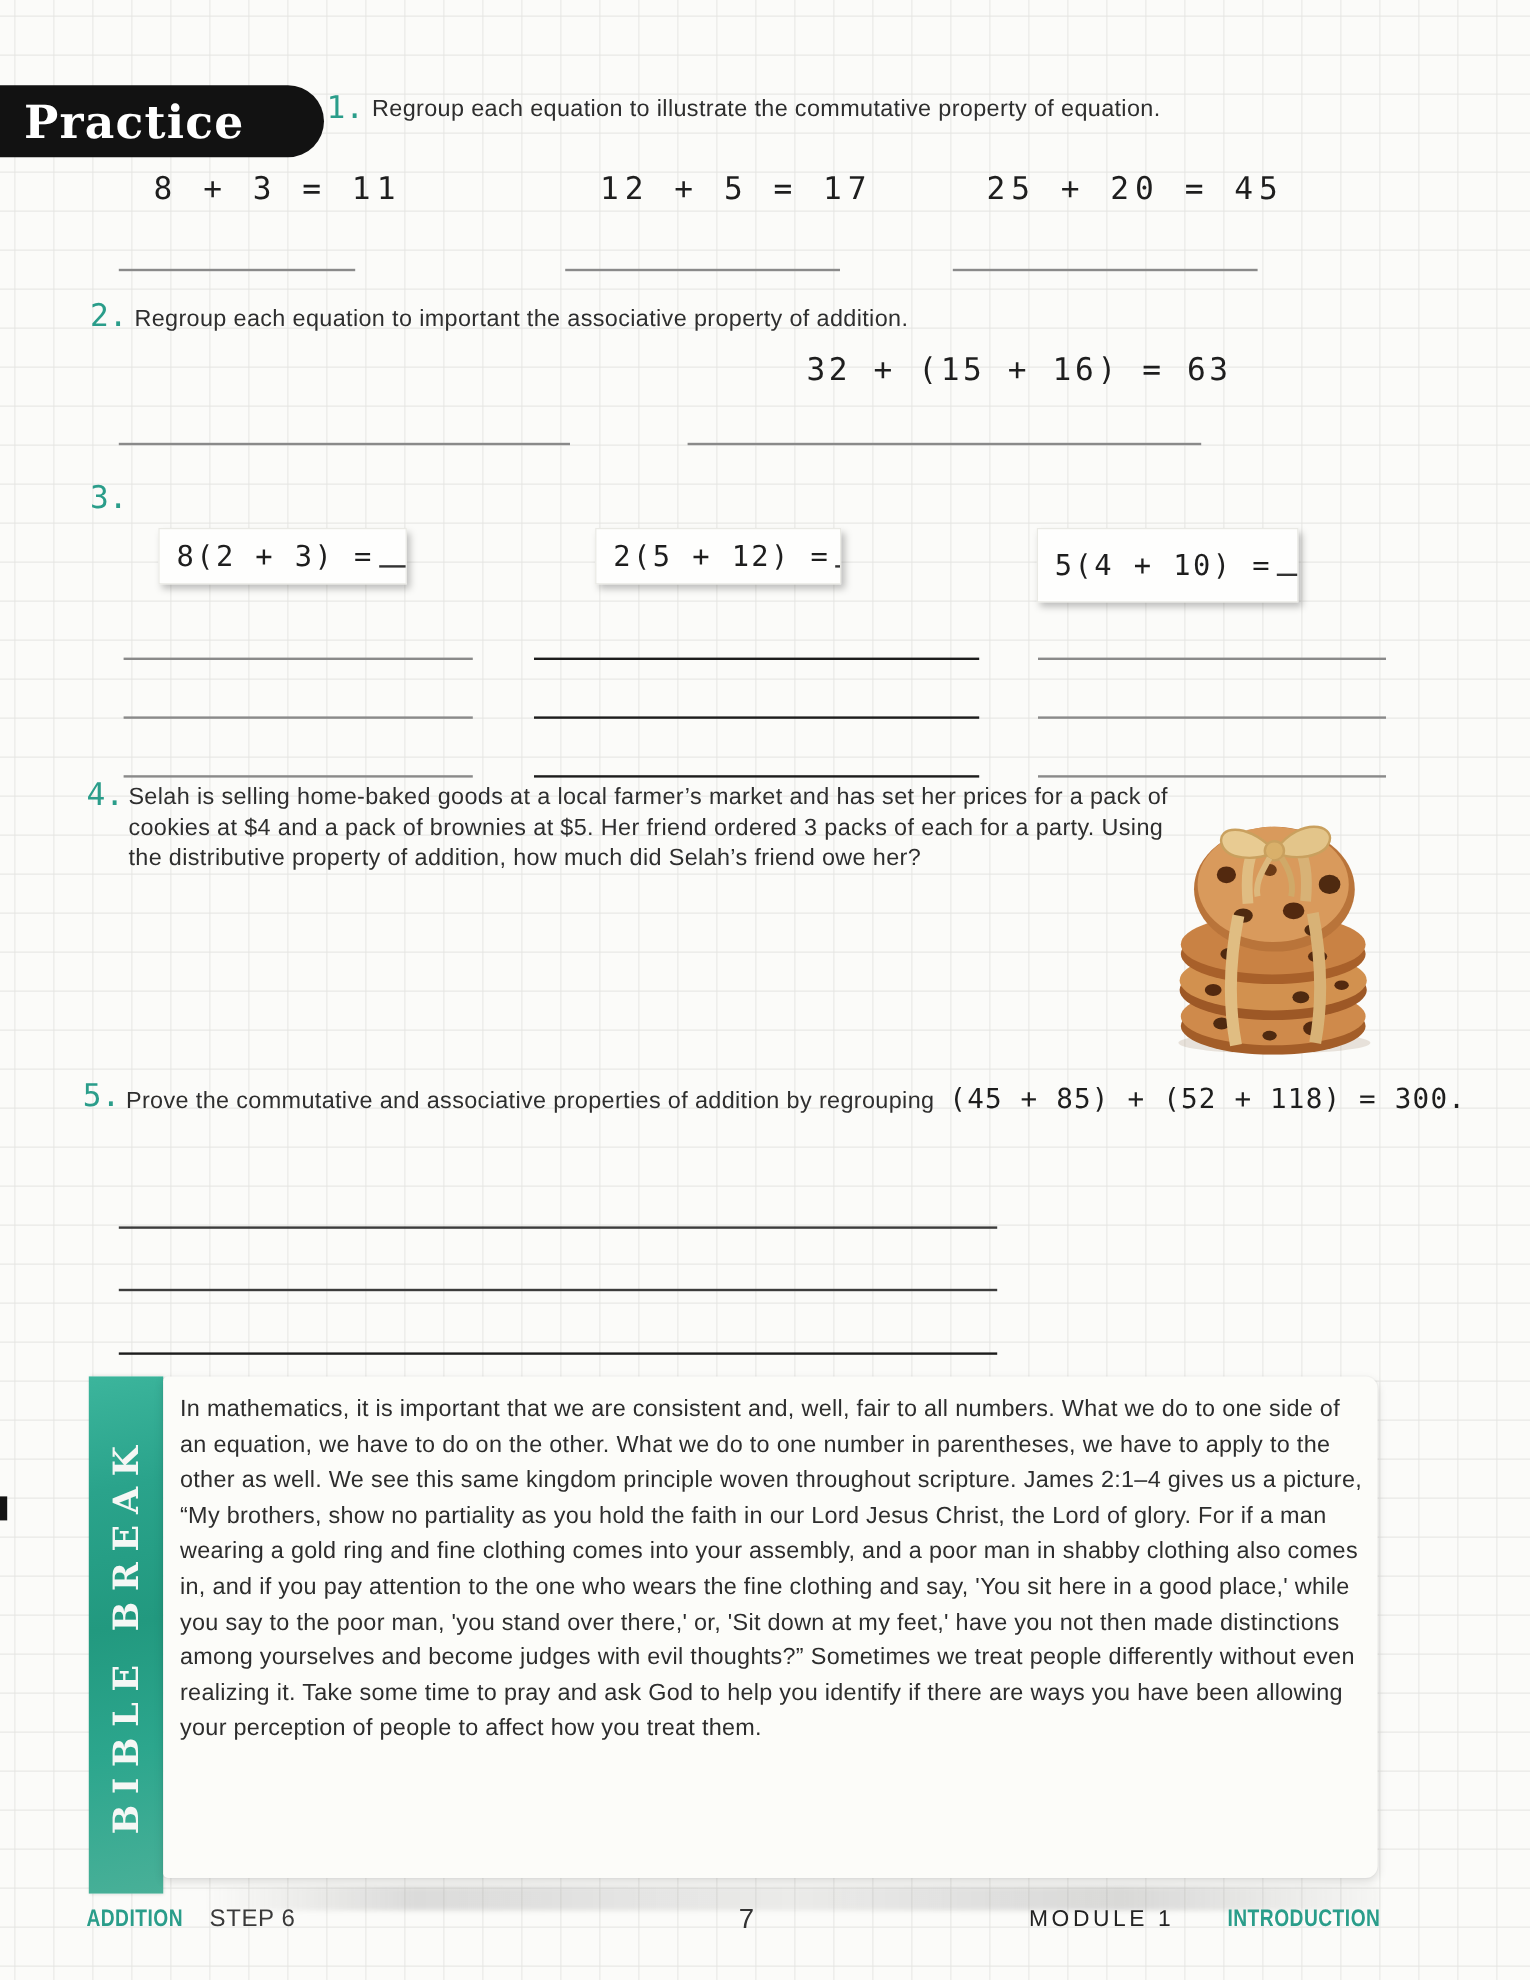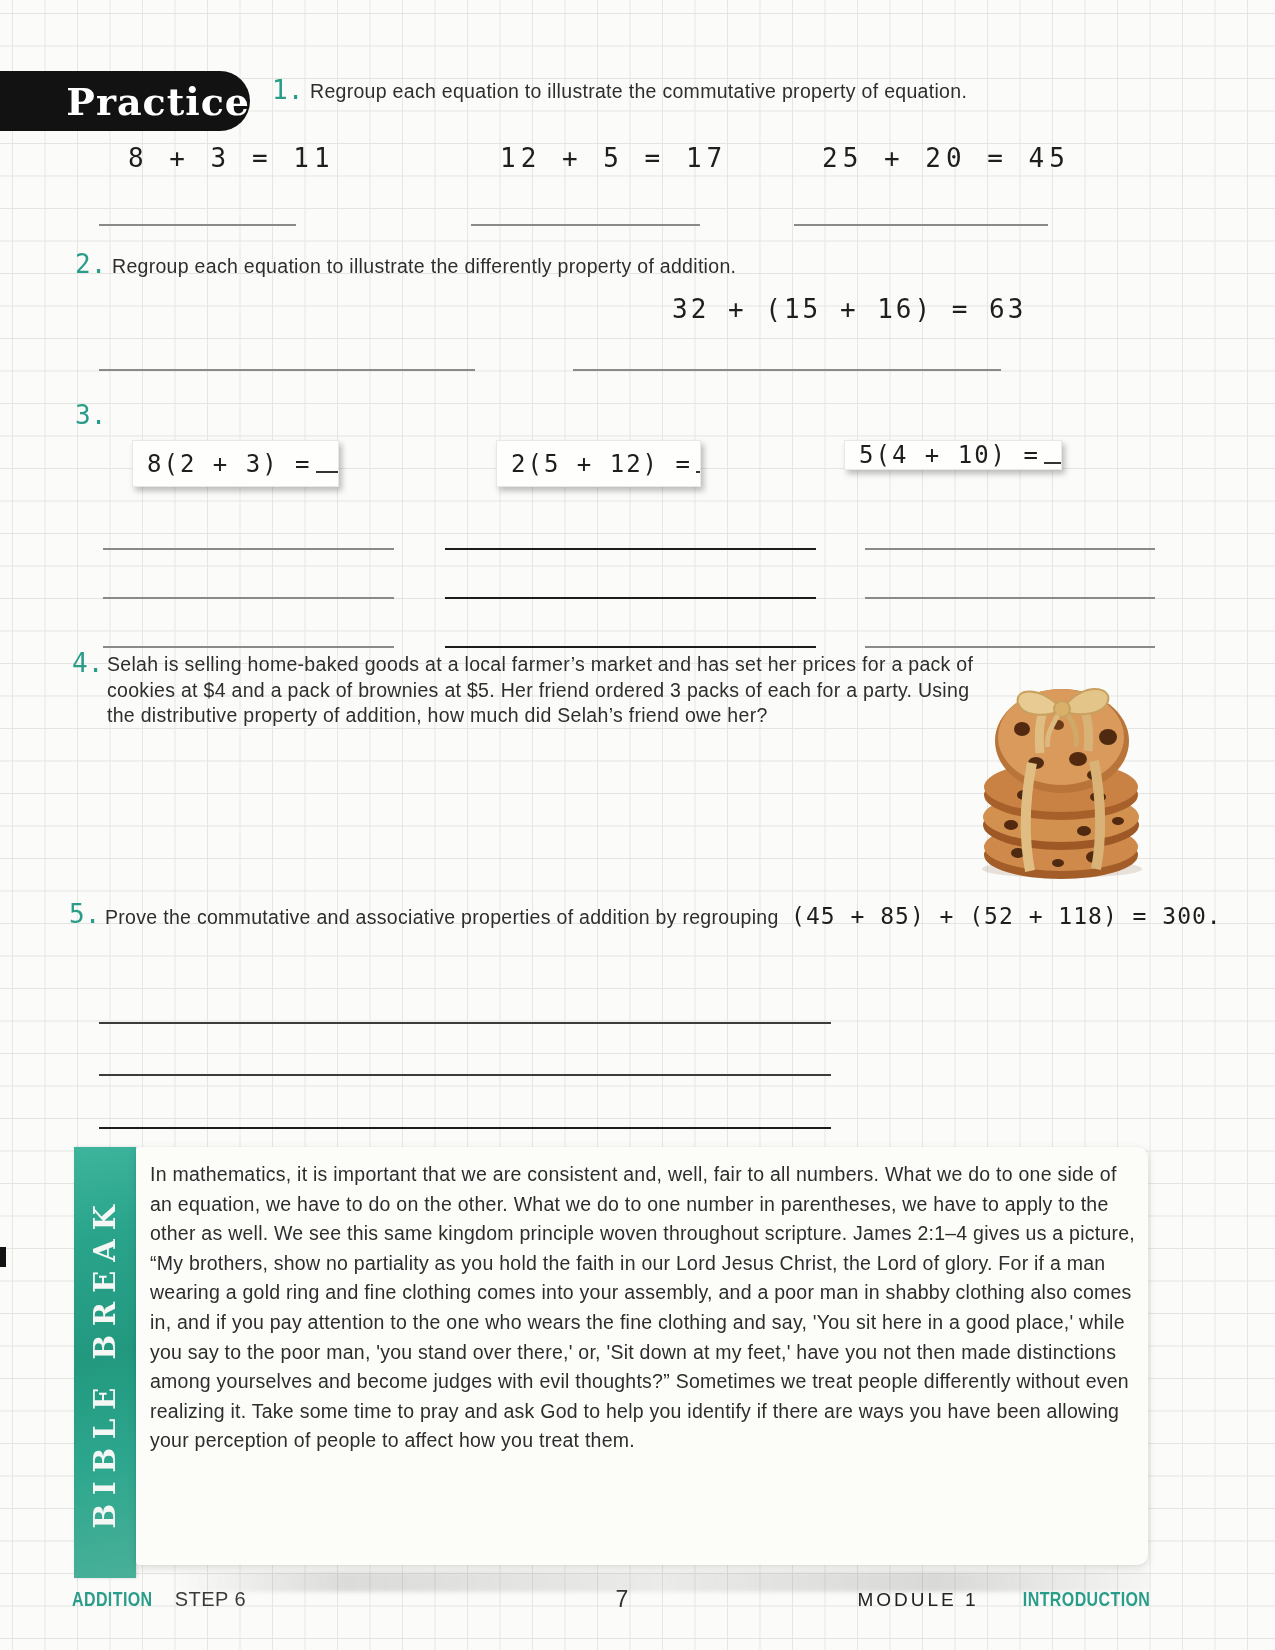--- a/index.html
+++ b/index.html
@@ -9,21 +9,21 @@
     background-image:
       linear-gradient(#e4e4e1 1px, transparent 1px),
       linear-gradient(90deg, #e6e6e3 1px, transparent 1px);
     background-size:32.5px 32.5px;
     background-position:12px 13px;
     font-family:"Liberation Sans", sans-serif;
   }
   .abs{position:absolute;}
   .badge{
     background:#121212;border-radius:0 34px 34px 0;
-    display:flex;align-items:center;justify-content:flex-end;
+    display:flex;align-items:center;justify-content:flex-start;padding-left:20px;
   }
   .badge span{
     font-family:"DejaVu Serif", serif;font-weight:bold;font-size:38px;
     color:#ffffff;letter-spacing:1px;
   }
   .qnum{
     font-family:"DejaVu Sans Mono", monospace;font-size:26px;color:#2a9d8a;
     white-space:nowrap;
   }
   .qtext{
@@ -90,36 +90,36 @@
   <span class="abs qnum" style="left:272px;top:75px;">1.</span>
   <div class="abs qtext" style="left:310px;top:79px;width:780px;">Regroup each equation to illustrate the commutative property of equation.</div>
   <span class="abs hand" style="left:128px;top:143px;">8 + 3 = 11</span>
   <span class="abs hand" style="left:500px;top:143px;">12 + 5 = 17</span>
   <span class="abs hand" style="left:822px;top:143px;">25 + 20 = 45</span>
   <div class="abs ansline" style="left:99px;top:224px;width:197px;"></div>
   <div class="abs ansline" style="left:471px;top:224px;width:229px;"></div>
   <div class="abs ansline" style="left:794px;top:224px;width:254px;"></div>
 
   <span class="abs qnum" style="left:75px;top:249px;">2.</span>
-  <div class="abs qtext" style="left:112px;top:254px;width:820px;">Regroup each equation to illustrate the differently property of addition.</div>
+  <div class="abs qtext" style="left:112px;top:254px;width:820px;">Regroup each equation to important the associative property of addition.</div>
   <span class="abs hand" style="left:672px;top:294px;letter-spacing:3px;">32 + (15 + 16) = 63</span>
   <div class="abs ansline" style="left:99px;top:369px;width:376px;"></div>
   <div class="abs ansline" style="left:573px;top:369px;width:428px;"></div>
 
   <span class="abs qnum" style="left:75px;top:400px;">3.</span>
 
   <div class="abs eq-box" style="left:132px;top:440px;width:207px;height:47px;">
     <span class="hand-sm">8(2 + 3) =</span>
     <span class="blank"></span>
   </div>
   <div class="abs eq-box" style="left:496px;top:440px;width:205px;height:47px;">
     <span class="hand-sm">2(5 + 12) =</span>
     <span class="blank"></span>
   </div>
-  <div class="abs eq-box" style="left:844px;top:440px;width:218px;height:30px;">
+  <div class="abs eq-box" style="left:864px;top:440px;width:218px;height:62px;">
     <span class="hand-sm">5(4 + 10) =</span>
     <span class="blank"></span>
   </div>
 
   <div class="abs ansline" style="left:103px;top:548px;width:291px;"></div>
   <div class="abs ansline dark" style="left:445px;top:548px;width:371px;"></div>
   <div class="abs ansline" style="left:865px;top:548px;width:290px;"></div>
   <div class="abs ansline" style="left:103px;top:597px;width:291px;"></div>
   <div class="abs ansline dark" style="left:445px;top:597px;width:371px;"></div>
   <div class="abs ansline" style="left:865px;top:597px;width:290px;"></div>

